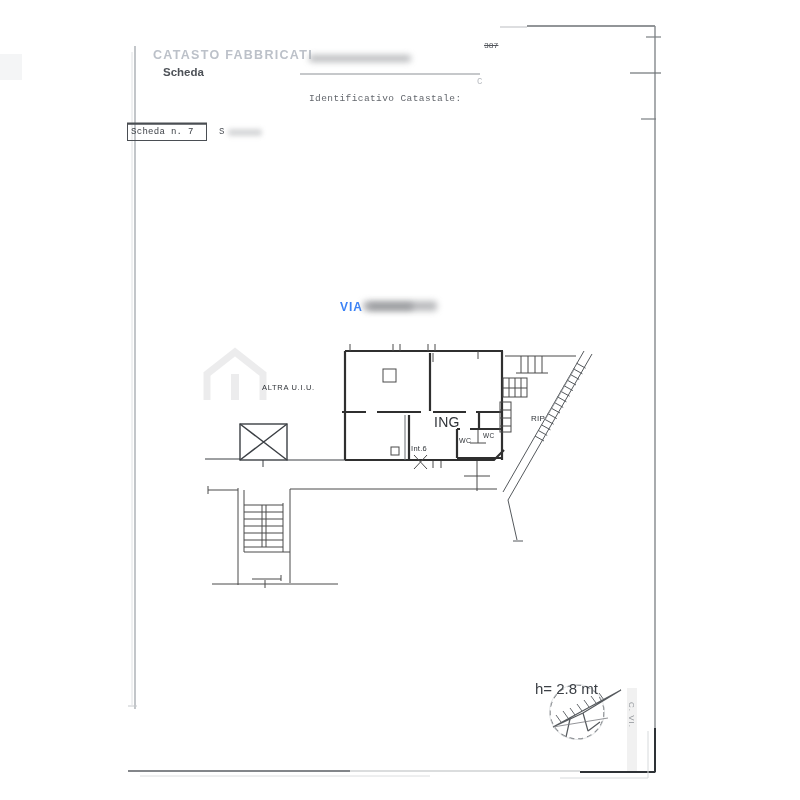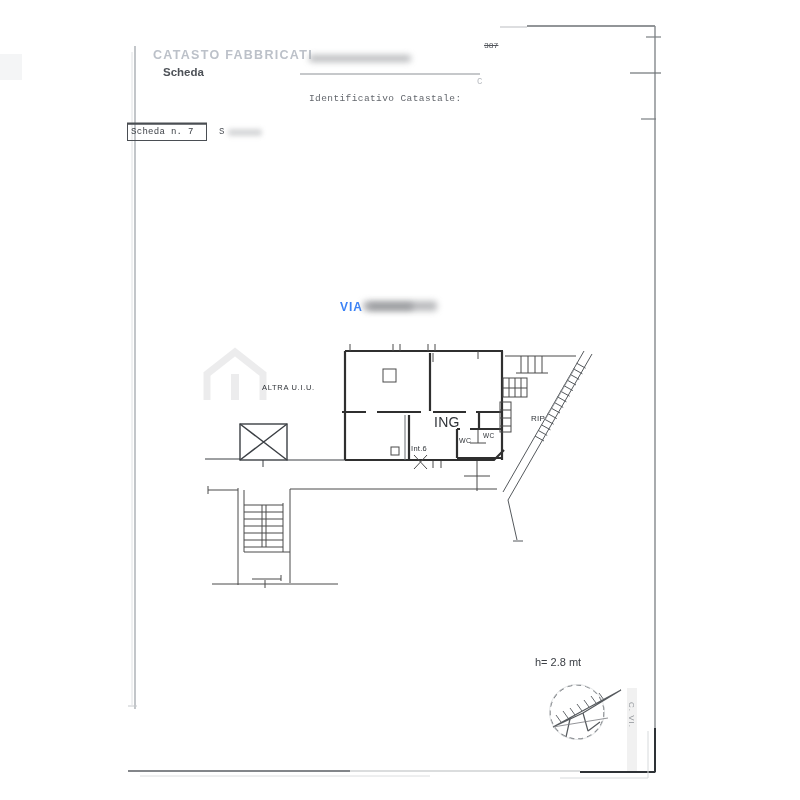--- a/index.html
+++ b/index.html
@@ -28,21 +28,21 @@
   .street{left:340px;top:300px;font-size:12px;font-weight:600;letter-spacing:1px;color:#3b82f6;
           filter:blur(0.3px);}
   
   .plan-label{font-size:7.5px;color:#2f3338;letter-spacing:.3px;filter:blur(0.2px);}
   .lbl-altra{left:262px;top:383px;letter-spacing:.7px;}
   .lbl-ing{left:434px;top:414px;font-size:14px;}
   .lbl-rip{left:483px;top:414px;font-size:8px;margin-left:48px;}
   .lbl-wc-left{left:459px;top:437px;font-size:7px;}
   .lbl-wc-right{left:483px;top:432px;font-size:6.5px;}
   .lbl-int{left:411px;top:444px;text-align:center;}
-  .height-note{left:535px;top:656px;font-size:11px;color:#3c4046;filter:blur(0.25px);}
+  .height-note{left:535px;top:680px;font-size:15px;color:#3c4046;filter:blur(0.25px);}
   
   .watermark{left:208px;top:368px;font-size:47px;font-weight:bold;letter-spacing:1px;
              color:rgba(110,112,116,0.16);text-shadow:0 0 2px rgba(255,255,255,.9);}
   
   .margin-note{left:636px;top:702px;font-size:8px;color:#909499;filter:blur(0.4px);
                transform:rotate(90deg);transform-origin:left top;letter-spacing:1px;}
   .streak{position:absolute;left:627px;top:688px;width:10px;height:84px;background:#ededee;opacity:.8;}
   .corner-noise{position:absolute;left:0;top:54px;width:22px;height:26px;background:#f4f5f6;}
 </style>
 </head>

